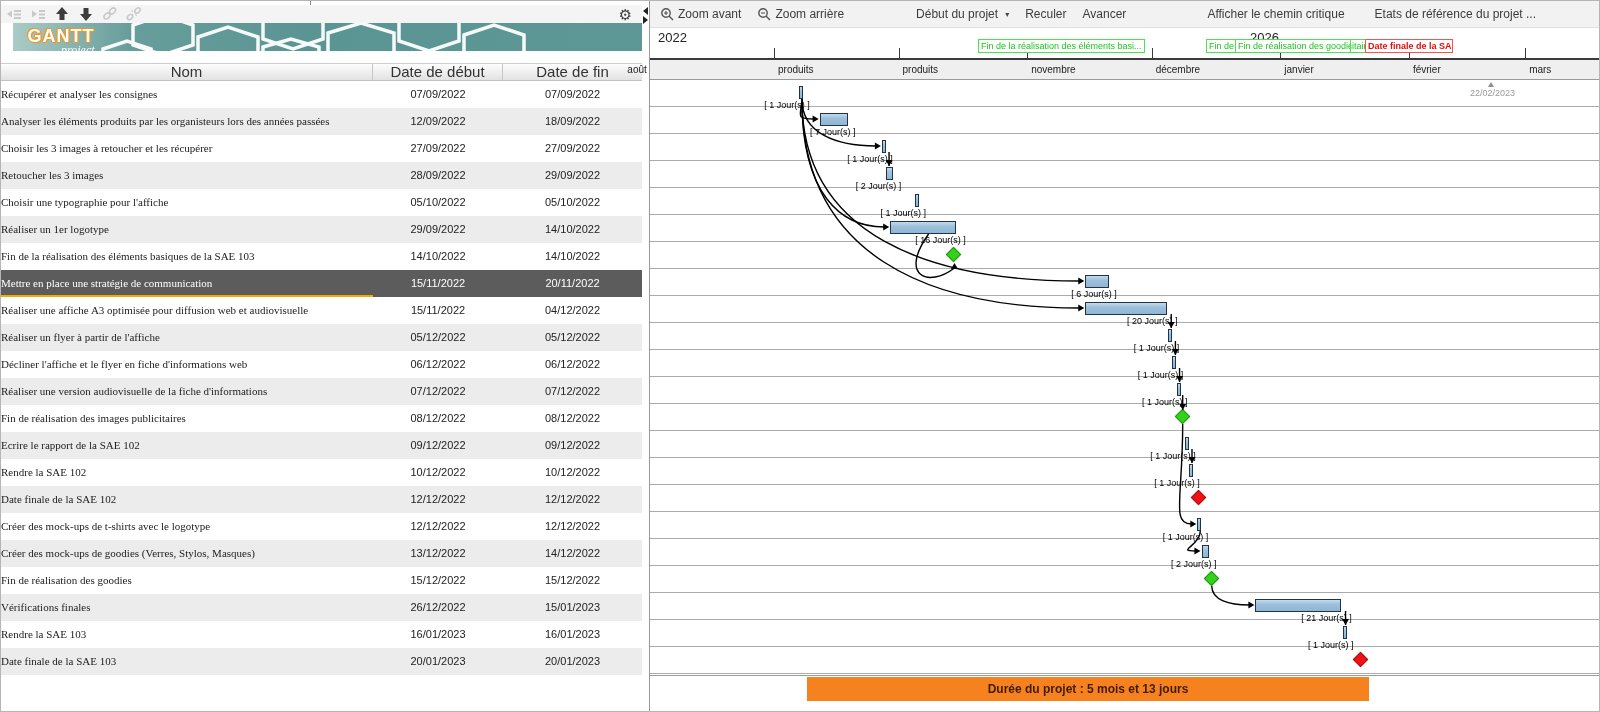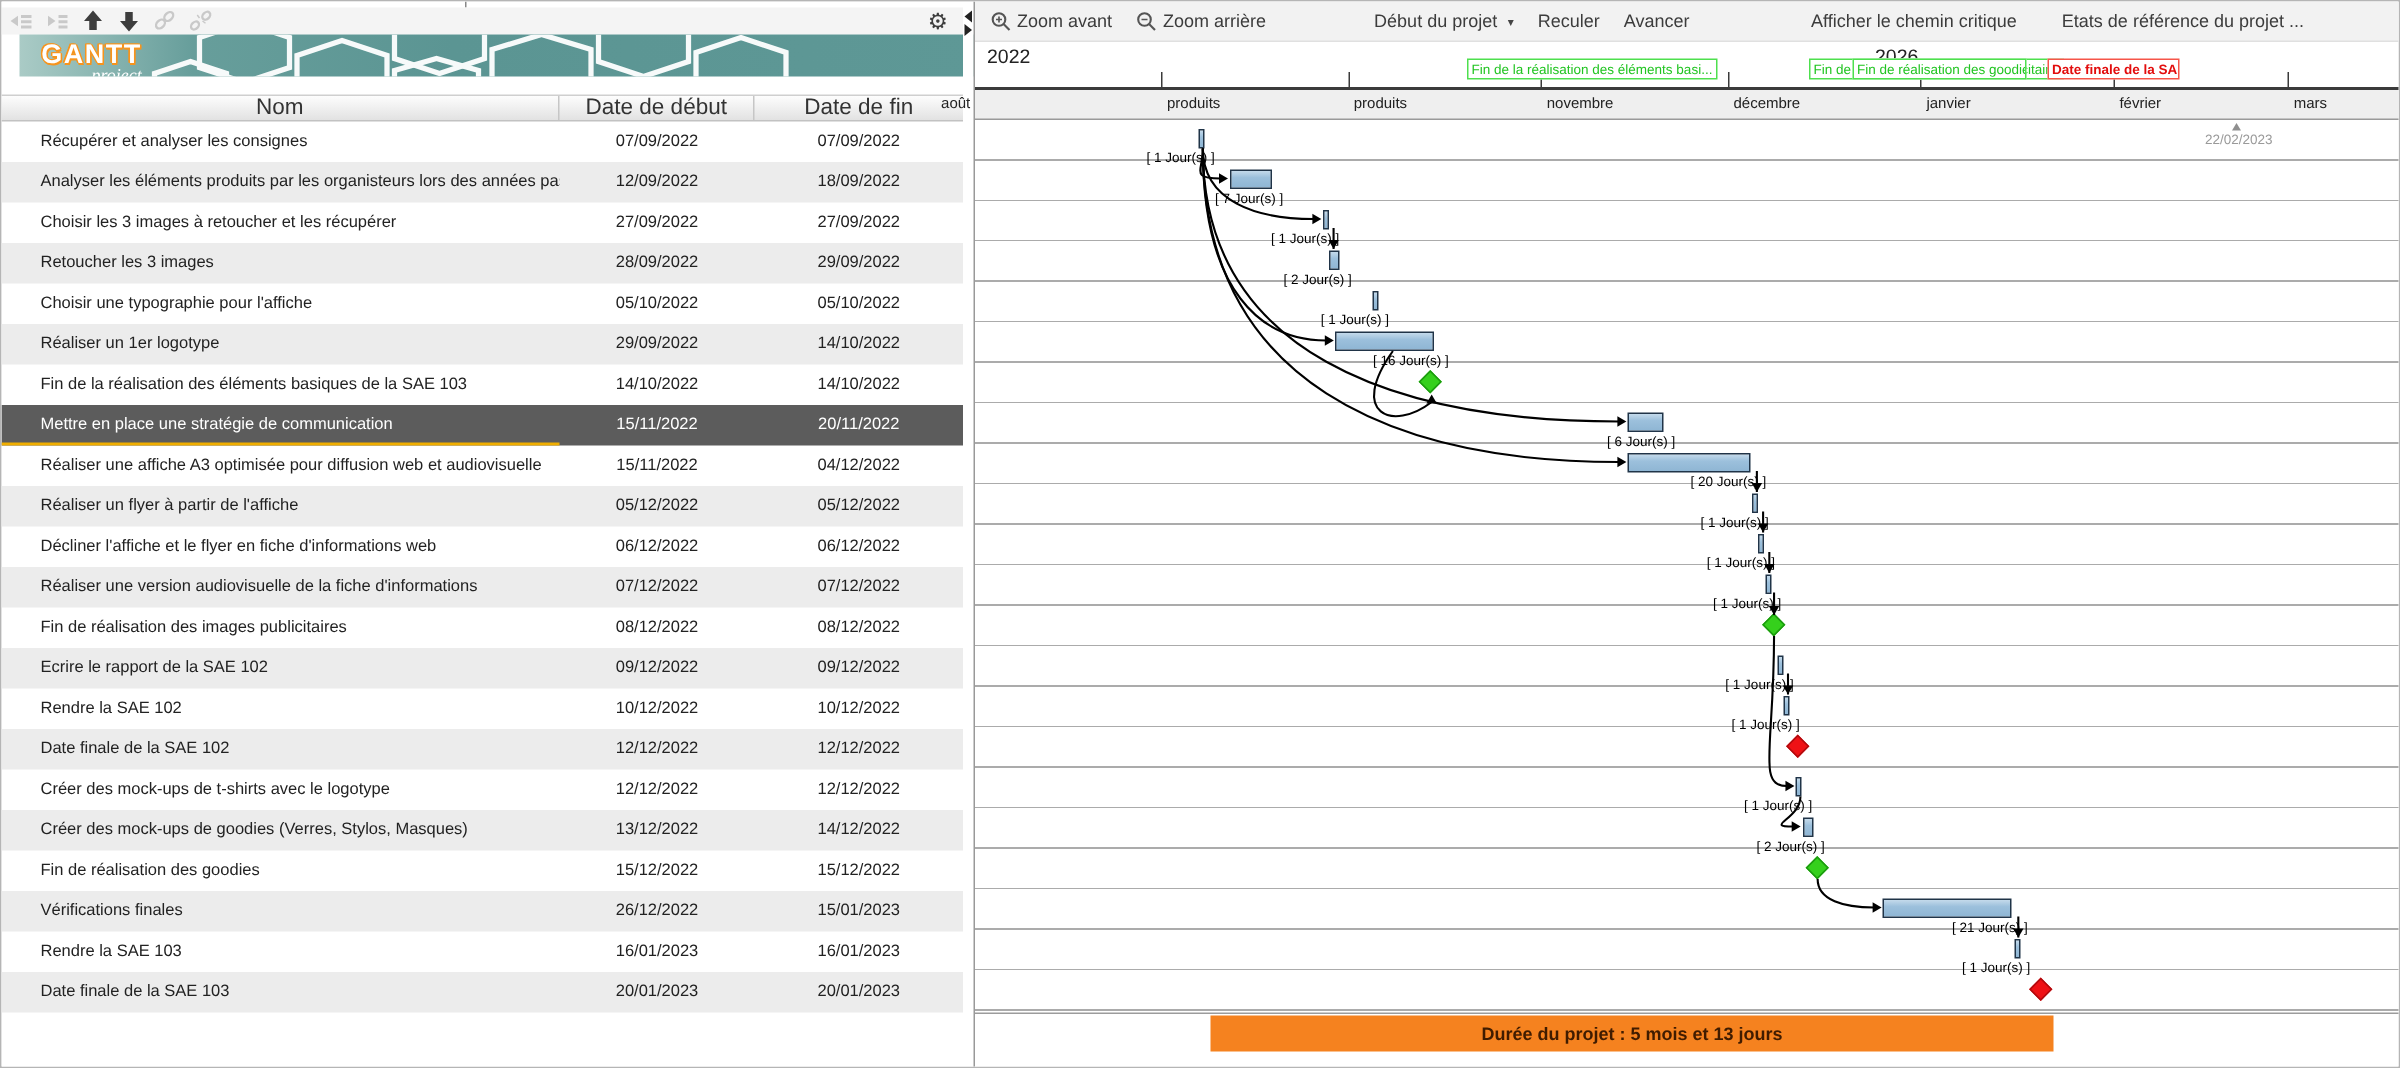--- a/index.html
+++ b/index.html
@@ -20,21 +20,21 @@
   .logo .sub{font-family:"Liberation Serif",serif;font-style:italic;font-size:12px;color:#fff;margin-left:38px;margin-top:-4px;}
   .thead{position:absolute;left:0;top:62px;width:641px;height:18px;background:linear-gradient(#fdfdfd,#e2e2e2);
          border-top:1px solid #cfcfcf;border-bottom:1px solid #c2c2c2;display:flex;font-size:15px;color:#333;}
   .th{line-height:16px;text-align:center;border-right:1px solid #c6c6c6;}
   .th.c1{width:372px;} .th.c2{width:130px;} .th.c3{width:139px;border-right:none;}
   .tbody{position:absolute;left:0;top:80px;width:641px;height:594px;}
   .trow{position:relative;width:641px;height:27px;display:flex;font-size:11px;color:#222;}
   .trow.odd{background:#ececec;}
   .trow.sel{background:#5c5c5c;color:#fff;}
   .td{line-height:27px;white-space:nowrap;overflow:hidden;}
-  .td.c1{width:372px;padding-left:26px;}
+  .td.c1{width:372px;padding-left:0;font-family:Liberation Serif, serif;}
   .td.c2{width:130px;text-align:center;}
   .td.c3{width:139px;text-align:center;}
   .sel-underline{position:absolute;left:0;bottom:0;width:372px;height:2px;background:#f0ae00;}
   
   .splitter{position:absolute;left:641px;top:0;width:7px;height:712px;background:#fff;}
   .tri{position:absolute;width:0;height:0;}
   .tri.left{left:1px;top:6px;border-top:4px solid transparent;border-bottom:4px solid transparent;border-right:5px solid #222;}
   .tri.right{left:1px;top:15px;border-top:4px solid transparent;border-bottom:4px solid transparent;border-left:5px solid #222;}
   
   .chart{position:absolute;left:648px;top:0;width:952px;height:712px;background:#fff;border-left:1px solid #999;}

